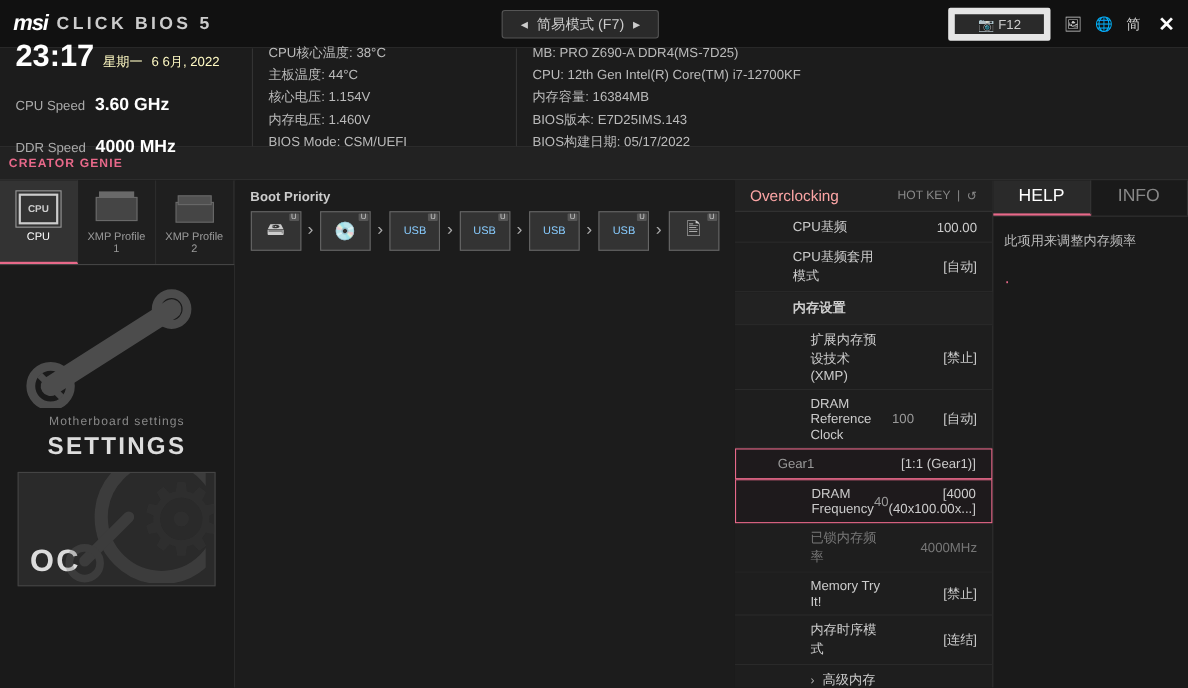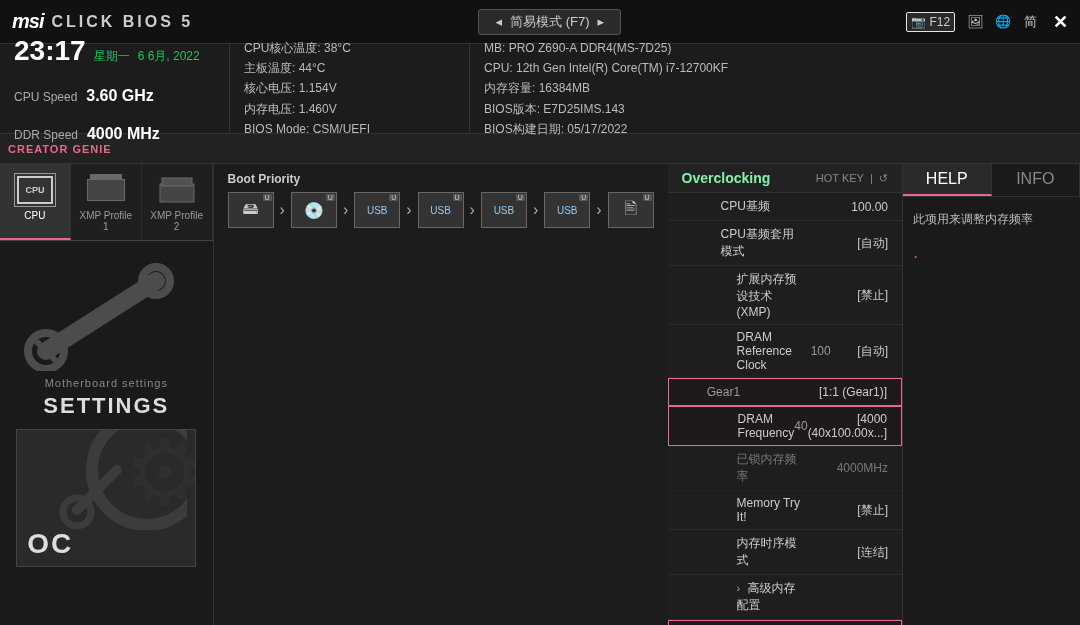--- a/index.html
+++ b/index.html
@@ -55,22 +55,22 @@
     }
     .top-right {
       display: flex;
       align-items: center;
       gap: 12px;
       color: #ccc;
       font-size: 13px;
     }
     .top-right-icon {
       background: #2a2a2a;
-      border: 1px solid #e5e5e5;
-      padding: 2px 4px;
+      border: 6px solid #e5e5e5;
+      padding: 2px 21px;
       font-size: 12px;
       border-radius: 2px;
     }
     .close-x {
       color: #fff;
       font-size: 18px;
       font-weight: bold;
       cursor: pointer;
       margin-left: 4px;
     }
@@ -97,21 +97,21 @@
       align-items: baseline;
       gap: 8px;
     }
     .time-digits {
       font-size: 28px;
       font-weight: bold;
       color: #fff;
     }
     .time-detail {
       font-size: 12px;
-      color: #22c55e;
+      color: #fef9c3;
     }
     .speed-row {
       display: flex;
       gap: 18px;
       margin-top: 20px;
     }
     .speed-label {
       font-size: 12px;
       color: #aaa;
     }
@@ -254,21 +254,21 @@
       margin-bottom: 4px;
     }
     .settings-label-large {
       color: #ddd;
       font-size: 22px;
       font-weight: bold;
       letter-spacing: 2px;
     }
     .oc-thumbnail {
       width: 180px;
-      height: 138px;
+      height: 104px;
       background: #2a2a2a;
       border: 1px solid #444;
       margin-top: 10px;
       display: flex;
       align-items: flex-end;
       justify-content: flex-start;
       padding: 6px 10px;
       position: relative;
       overflow: hidden;
     }
@@ -357,22 +357,22 @@
     .oc-header {
       display: flex;
       justify-content: space-between;
       align-items: center;
       padding: 6px 14px;
       border-bottom: 1px solid #333;
       background: #222;
     }
     .oc-header-title {
       font-size: 14px;
-      color: #86efac;
-      font-weight: bold;
+      color: #fca5a5;
+      font-weight: normal;
     }
     .oc-hotkey {
       font-size: 11px;
       color: #888;
       display: flex;
       align-items: center;
       gap: 6px;
     }
 
     .oc-table {
@@ -689,20 +689,23 @@
           <span class="oc-value-mid"></span>
           <span class="oc-value">100.00</span>
         </div>
 
         <div class="oc-row">
           <span class="oc-name">CPU基频套用模式</span>
           <span class="oc-value-mid"></span>
           <span class="oc-value bracket">[自动]</span>
         </div>
 
+        <div class="oc-row section-header">
+          <span class="oc-name">内存设置</span>
+        </div>
 
         <div class="oc-row">
           <span class="oc-name indent">扩展内存预设技术(XMP)</span>
           <span class="oc-value-mid"></span>
           <span class="oc-value bracket">[禁止]</span>
         </div>
 
         <div class="oc-row">
           <span class="oc-name indent">DRAM Reference Clock</span>
           <span class="oc-value-mid">100</span>

